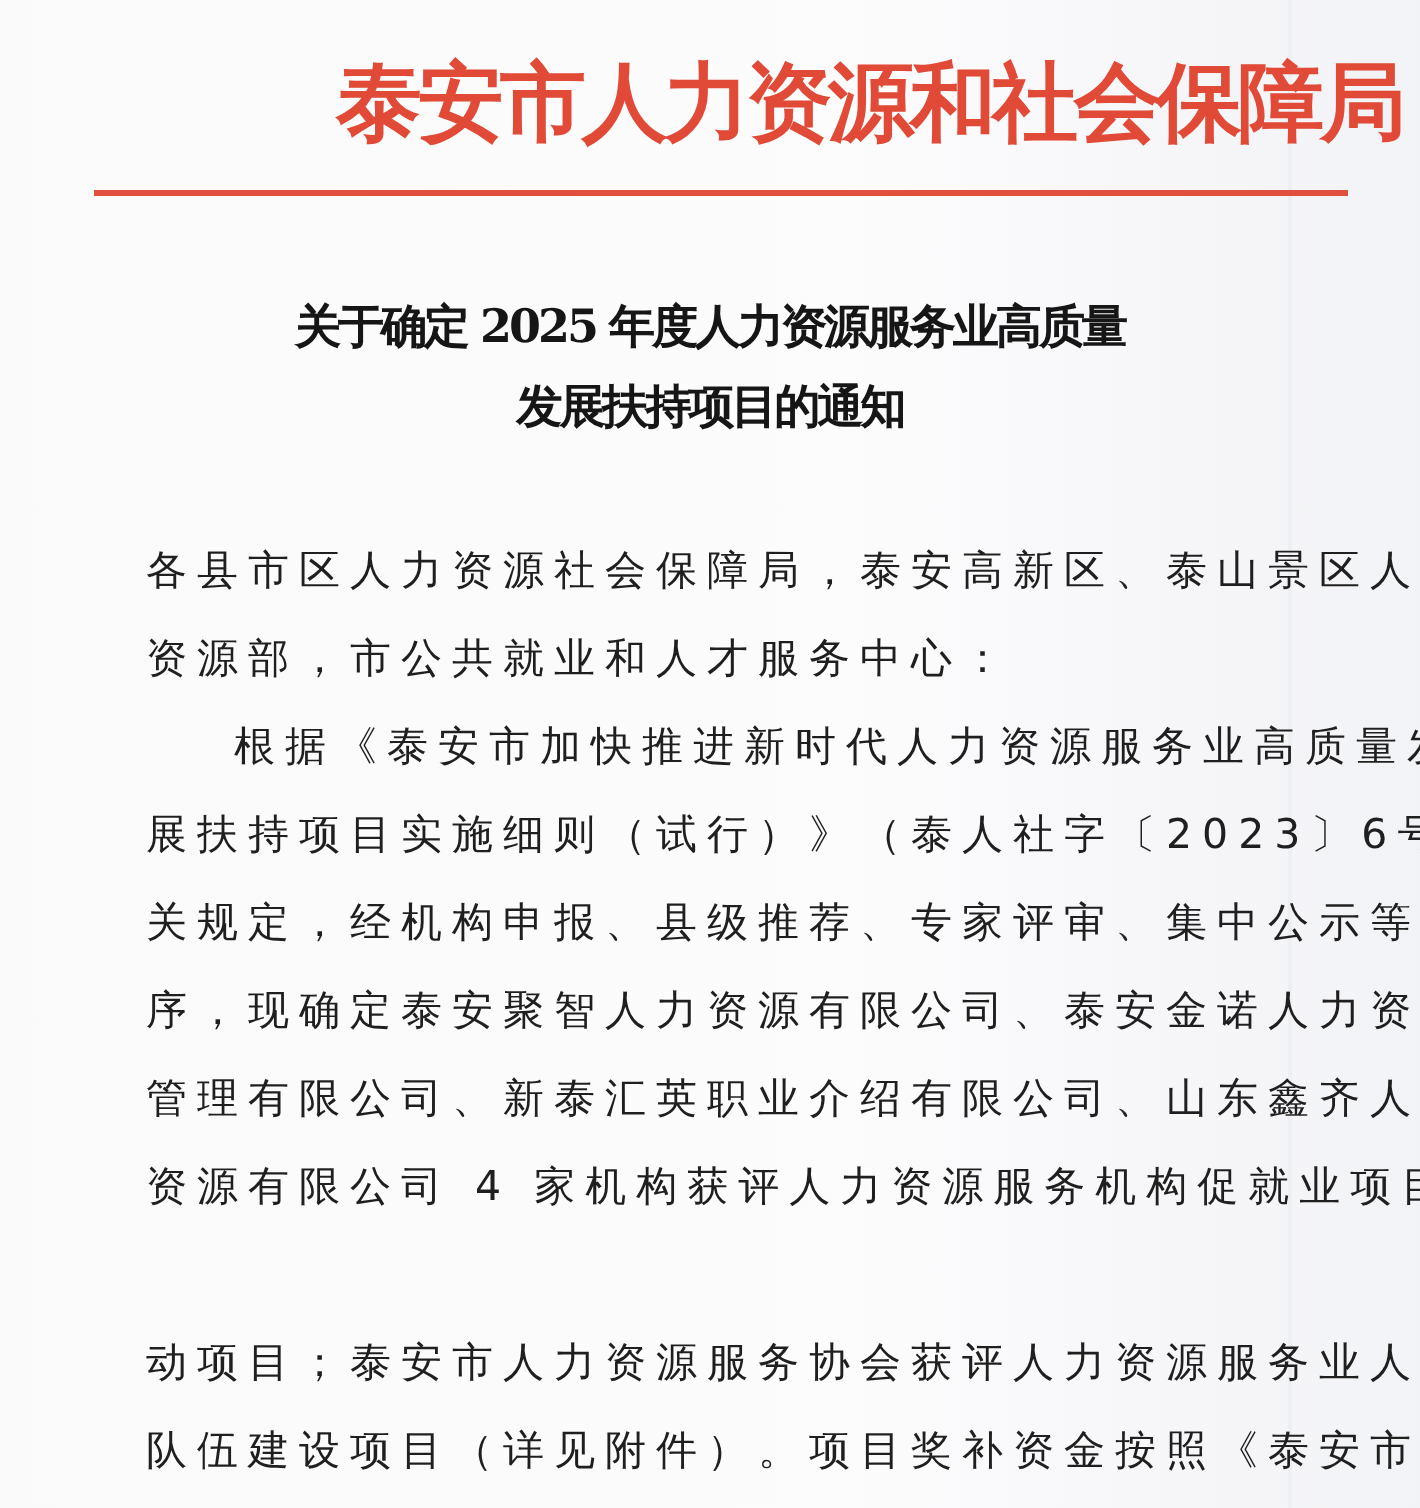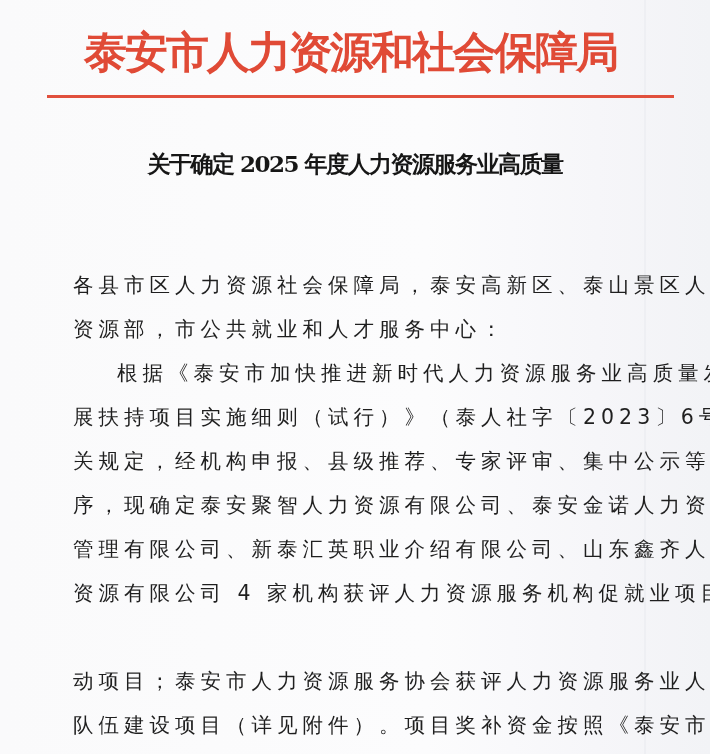--- a/index.html
+++ b/index.html
@@ -23,21 +23,21 @@
     .fold {
       position: absolute;
       left: 644px; top: 0;
       width: 2px; height: 754px;
       background: #eeeff3;
     }
     .header-title {
       position: absolute;
       left: 0; width: 701px;
       top: 22px;
-      text-align: center;
+      text-align: right;
       color: #e04a36;
       font-family: "DejaVu Serif", "Liberation Serif", serif;
       font-weight: bold;
       font-size: 43px;
       line-height: 60px;
       letter-spacing: -2px;
       white-space: nowrap;
     }
     .red-rule {
       position: absolute;
@@ -77,20 +77,21 @@
 </head>
 <body>
 
 <div class="page">
   <div class="fold"></div>
 
   <div class="header-title">泰安市人力资源和社会保障局</div>
   <div class="red-rule"></div>
 
   <div class="doc-title l1">关于确定 2025 年度人力资源服务业高质量</div>
+  <div class="doc-title l2">发展扶持项目的通知</div>
 
   <div class="body-line" style="top:270px;">各县市区人力资源社会保障局，泰安高新区、泰山景区人力</div>
   <div class="body-line" style="top:314px;">资源部，市公共就业和人才服务中心：</div>
   <div class="body-line indent" style="top:358px;">根据《泰安市加快推进新时代人力资源服务业高质量发</div>
   <div class="body-line" style="top:402px;">展扶持项目实施细则（试行）》（泰人社字〔2023〕6号）有</div>
   <div class="body-line" style="top:446px;">关规定，经机构申报、县级推荐、专家评审、集中公示等程</div>
   <div class="body-line" style="top:490px;">序，现确定泰安聚智人力资源有限公司、泰安金诺人力资源</div>
   <div class="body-line" style="top:534px;">管理有限公司、新泰汇英职业介绍有限公司、山东鑫齐人力</div>
   <div class="body-line" style="top:578px;">资源有限公司 4 家机构获评人力资源服务机构促就业项目；</div>
   <div class="body-line" style="top:666px;">动项目；泰安市人力资源服务协会获评人力资源服务业人才</div>

